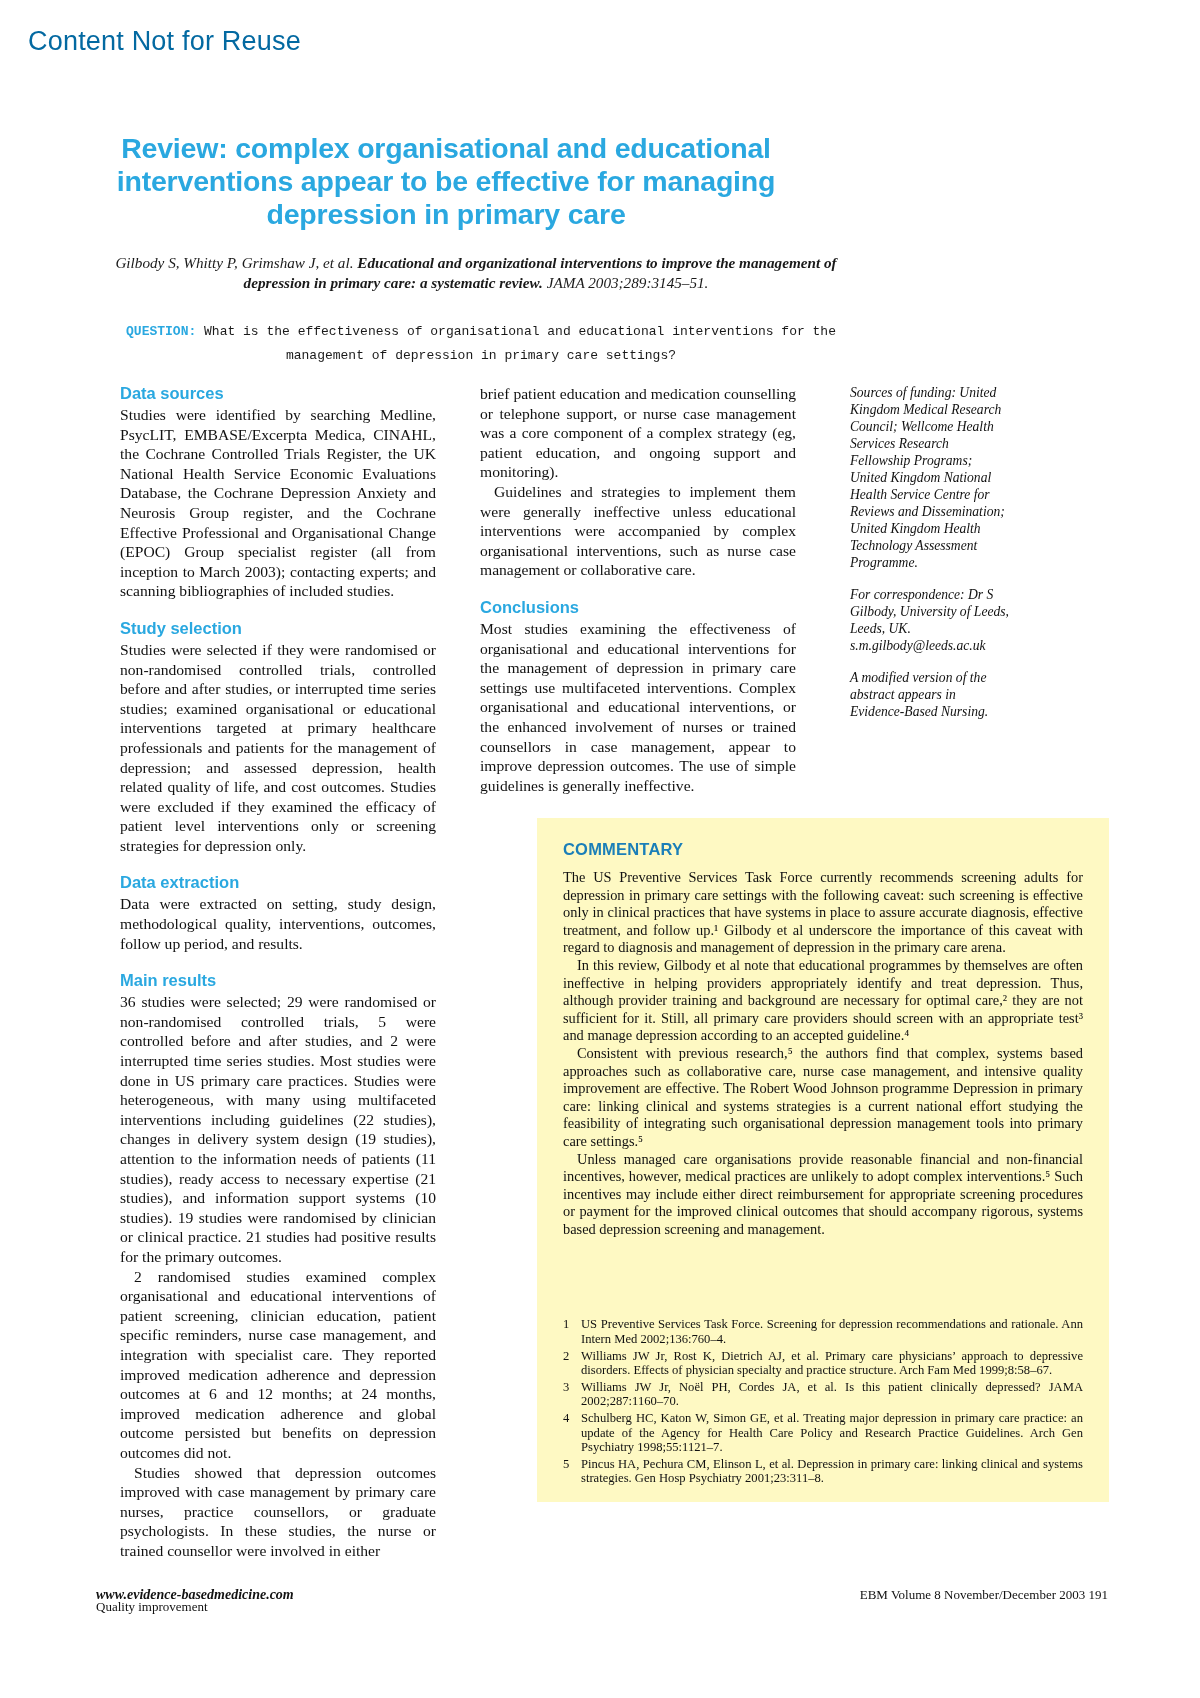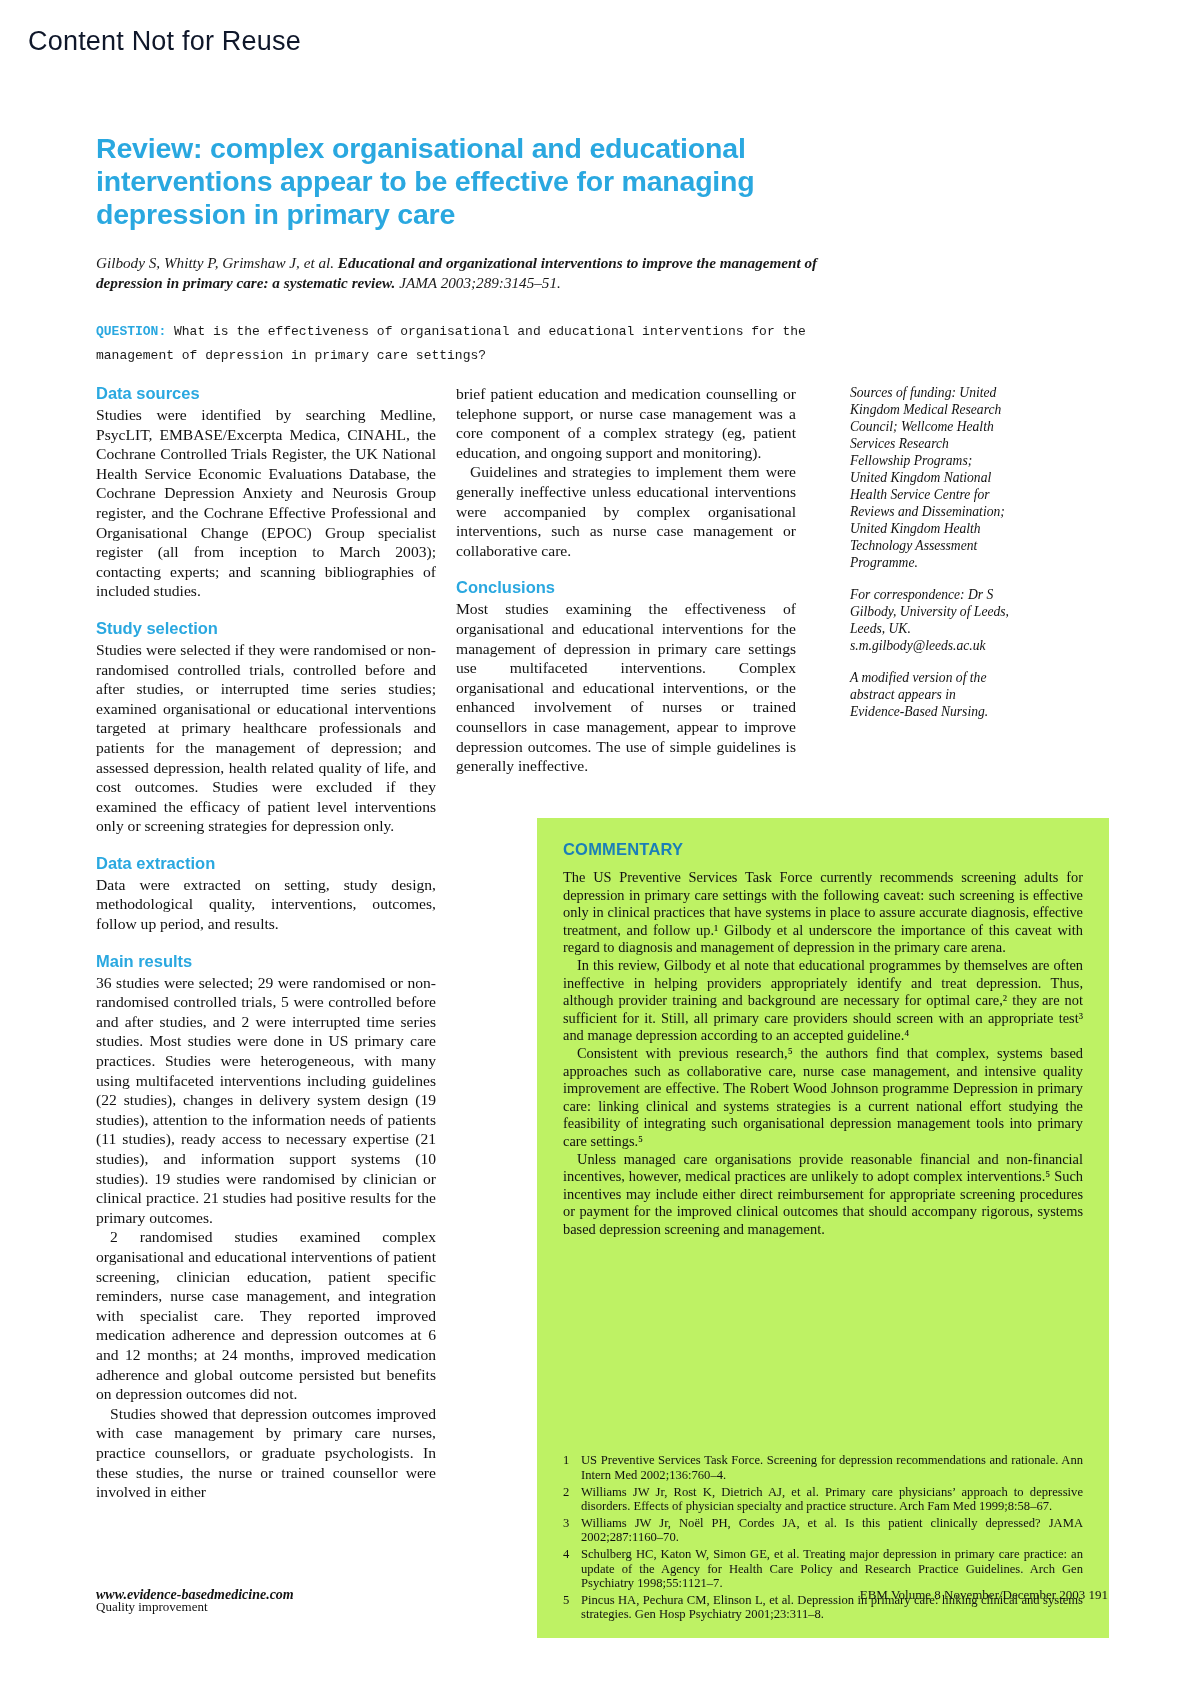--- a/index.html
+++ b/index.html
@@ -9,24 +9,24 @@
     font-family:"Liberation Serif", serif;
   }
   .page {
     position:absolute; left:0; top:0; width:1200px; height:1698px;
     background:#ffffff;
     overflow:hidden;
   }
   .watermark {
     position:absolute; left:28px; top:26px;
     font-family:"Liberation Sans", sans-serif;
-    font-size:27px; color:#0f172a; letter-spacing:0.2px;
+    font-size:27px; color:#0369a1; letter-spacing:0.2px;
   }
   .content {
-    position:absolute; left:96px; top:132px; width:1012px;
+    position:absolute; left:96px; top:132px; width:1012px;text-align:center;
   }
   h1.title {
     margin:0 0 0 0;
     font-family:"Liberation Sans", sans-serif;
     font-size:28.5px; line-height:33px; font-weight:bold;
     color:#2aa8e0; letter-spacing:-0.2px;
     width:700px;
   }
   .citation {
     margin-top:22px; width:760px;
@@ -43,36 +43,36 @@
   .cols { position:absolute; left:96px; top:384px; width:1012px; }
   .col { position:absolute; top:0; }
   .col1 { left:0; width:340px; }
   .col2 { left:360px; width:340px; }
 
   h2.sec {
     font-family:"Liberation Sans", sans-serif;
     font-size:16.5px; font-weight:bold; color:#2aa8e0;
     margin:0 0 2px 0;
   }
-  .sec-block { margin-bottom:18px; }
+  .sec-block { margin-bottom:18px;margin-left:24px; }
   p.body {
     margin:0; font-size:15.6px; line-height:19.6px;
     text-align:justify; color:#111;
   }
   p.body + p.body { text-indent:14px; }
 
   .sidenote {
     font-size:13.6px; line-height:17px; font-style:italic; color:#111;
     margin-bottom:15px; width:160px;
   }
   .sidenotes { position:absolute; left:850px; top:384px; width:165px; }
 
   .commentary {
-    position:absolute; left:537px; top:818px; width:572px; height:820px;
-    background:#bef264;
+    position:absolute; left:537px; top:818px; width:572px; height:684px;
+    background:#fef9c3;
     box-sizing:border-box;
     padding:22px 26px 10px 26px;
   }
   .commentary h3 {
     margin:0 0 10px 0;
     font-family:"Liberation Sans", sans-serif;
     font-size:16.5px; font-weight:bold; color:#1b7fb8; letter-spacing:0.2px;
   }
   .commentary p {
     margin:0; font-size:14.4px; line-height:17.6px; text-align:justify; color:#111;

